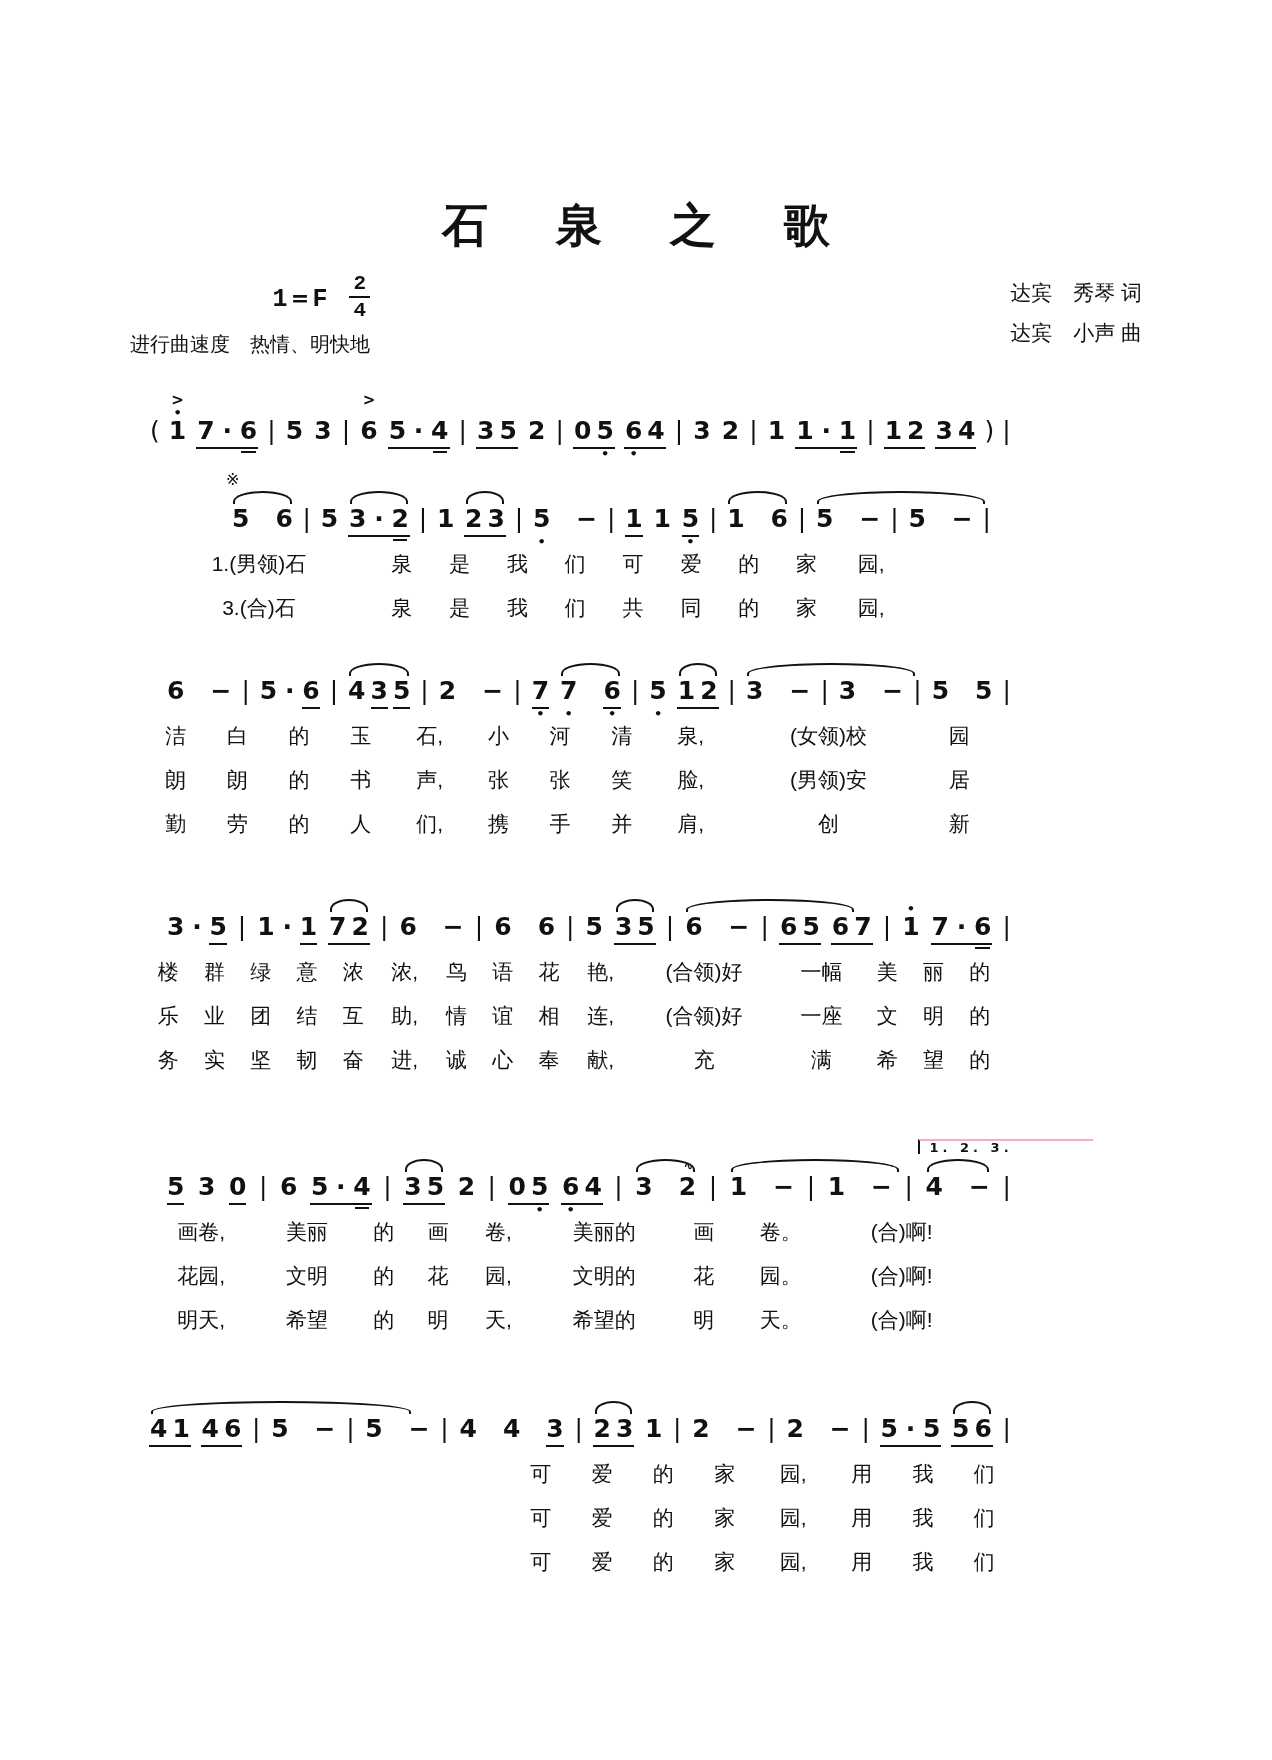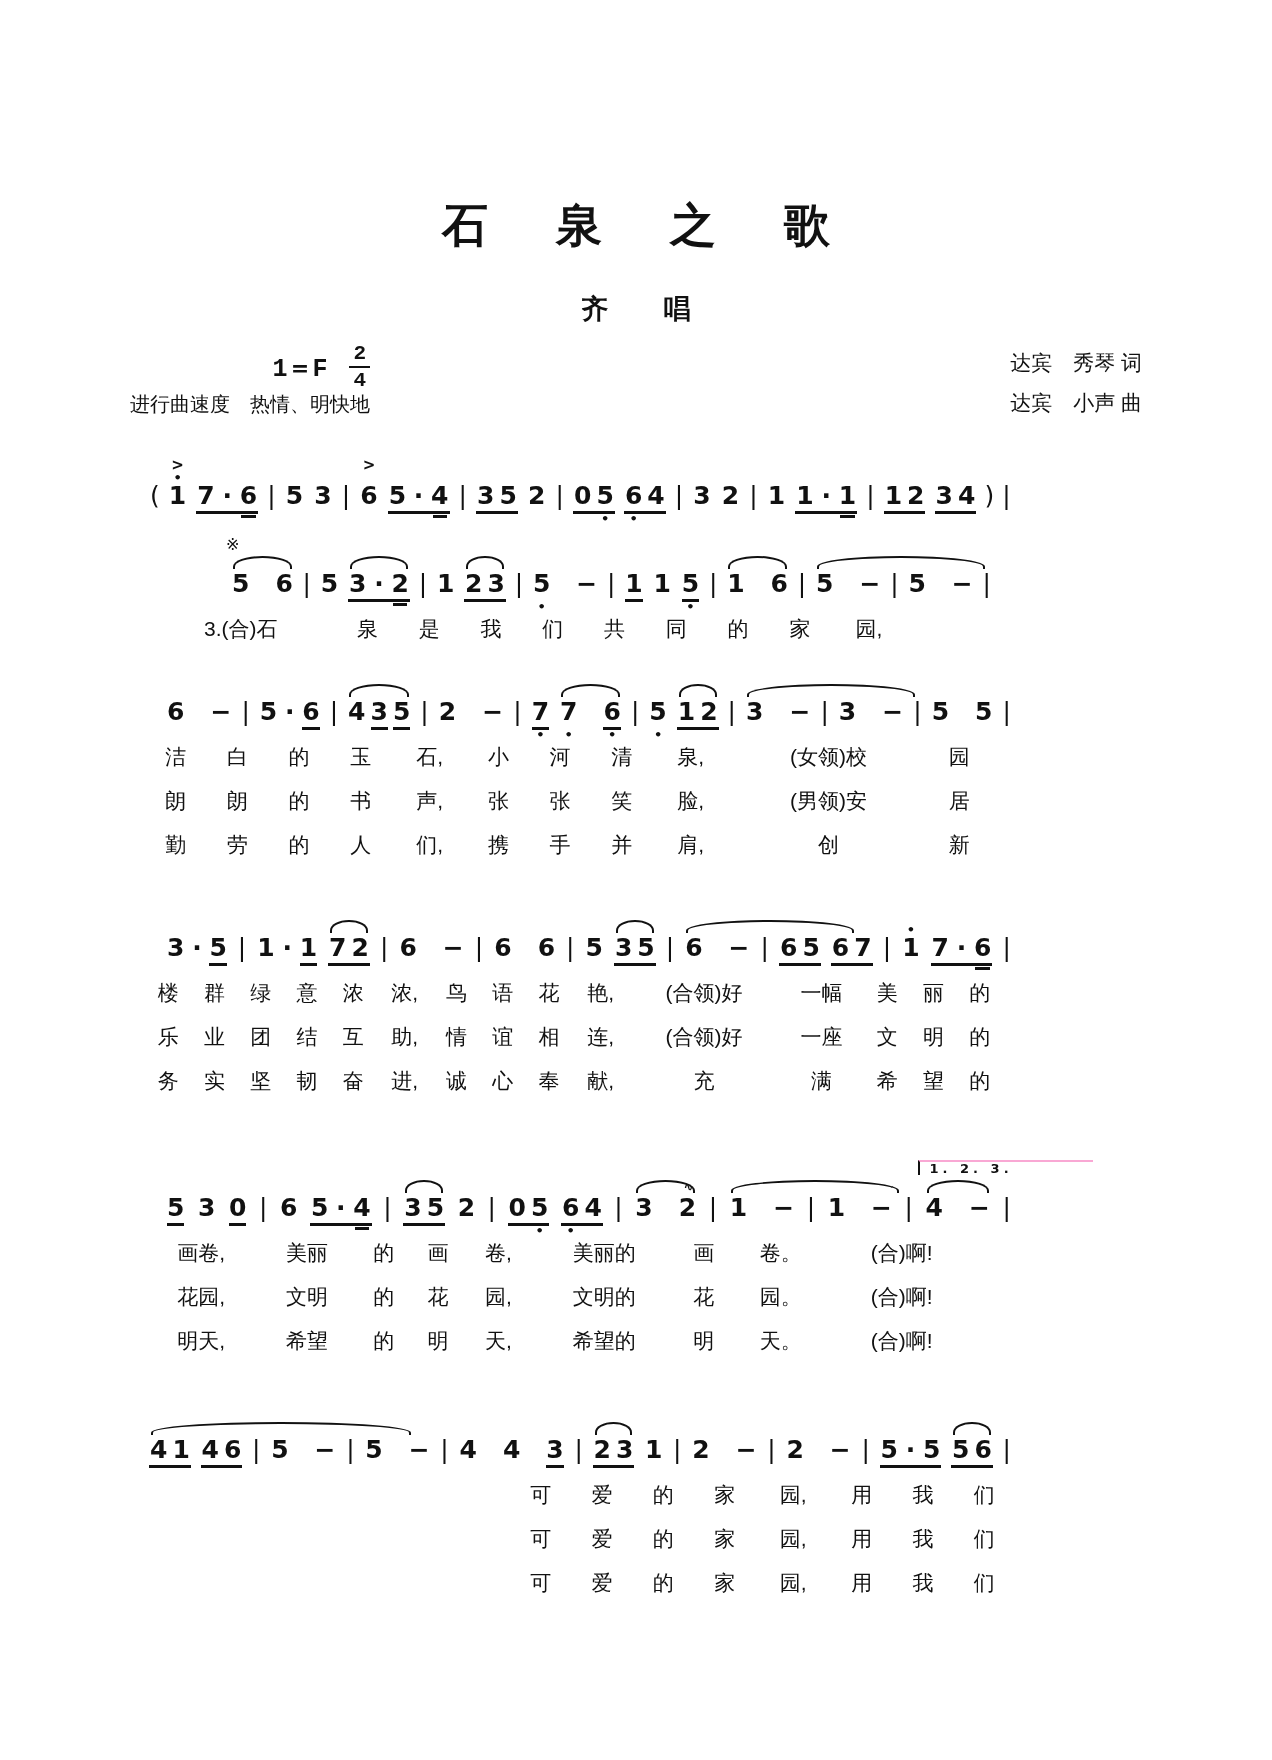--- a/index.html
+++ b/index.html
@@ -14,21 +14,21 @@
   }
   .subtitle{
     margin-top:34px;text-align:center;font-size:27px;font-weight:700;
     letter-spacing:24px;text-indent:24px;
   }
   .meta{display:flex;justify-content:space-between;align-items:flex-start;margin-top:16px;}
   .keyline{font-family:Liberation Mono, monospace;font-size:25px;font-weight:700;display:flex;align-items:center;gap:22px;justify-content:flex-end;}
   .ts{display:inline-flex;flex-direction:column;align-items:center;line-height:1;font-size:21px;font-weight:700;}
   .ts .num{border-bottom:2.5px solid #111;padding:0 4px 2px 4px;}
   .ts .den{padding-top:2px;}
-  .tempo{font-size:20px;}
+  .tempo{margin-top:10px;font-size:20px;}
   .meta-right{text-align:center;font-size:21px;line-height:1.9;}
   
   .score{margin-top:24px;}
   .system{position:relative;}
   .music-row{
     display:flex;align-items:flex-end;justify-content:space-between;
     height:64px;font-family:"DejaVu Sans",sans-serif;font-size:25px;font-weight:700;
   }
   .bar{font-weight:400;padding:0 1px;line-height:1.15;}
   .paren{font-weight:400;line-height:1.15;}
@@ -73,21 +73,20 @@
   .sys3 .lyr{margin-left:15px;width:845px;}
   .sys4 .lyr{margin-left:15px;width:858px;}
   .sys5 .lyr{margin-left:15px;width:828px;}
   .sys6 .lyr{margin-left:380px;width:505px;}
 </style>
 </head>
 <body>
 
 <div class="page">
   <h1 class="title">石 泉 之 歌</h1>
-  <div class="subtitle">齐 唱</div>
 
   <div class="meta">
     <div class="meta-left">
       <div class="keyline">
         <span>1＝F</span>
         <span class="ts">
           <span class="num">2</span>
           <span class="den">4</span>
         </span>
       </div>
@@ -229,20 +228,32 @@
           </span>
           <span class="bar">|</span>
           <span class="cell sp">
             <span class="note">5</span>
             <span class="glyph">−</span>
           </span>
           <span class="bar">|</span>
         </div>
         <div class="lyr">
           <div class="lrow">
+            <span class="c">1.(男领)石</span>
+            <span class="c">泉</span>
+            <span class="c">是</span>
+            <span class="c">我</span>
+            <span class="c">们</span>
+            <span class="c">可</span>
+            <span class="c">爱</span>
+            <span class="c">的</span>
+            <span class="c">家</span>
+            <span class="c">园,</span>
+          </div>
+          <div class="lrow">
             <span class="c">3.(合)石</span>
             <span class="c">泉</span>
             <span class="c">是</span>
             <span class="c">我</span>
             <span class="c">们</span>
             <span class="c">共</span>
             <span class="c">同</span>
             <span class="c">的</span>
             <span class="c">家</span>
             <span class="c">园,</span>

